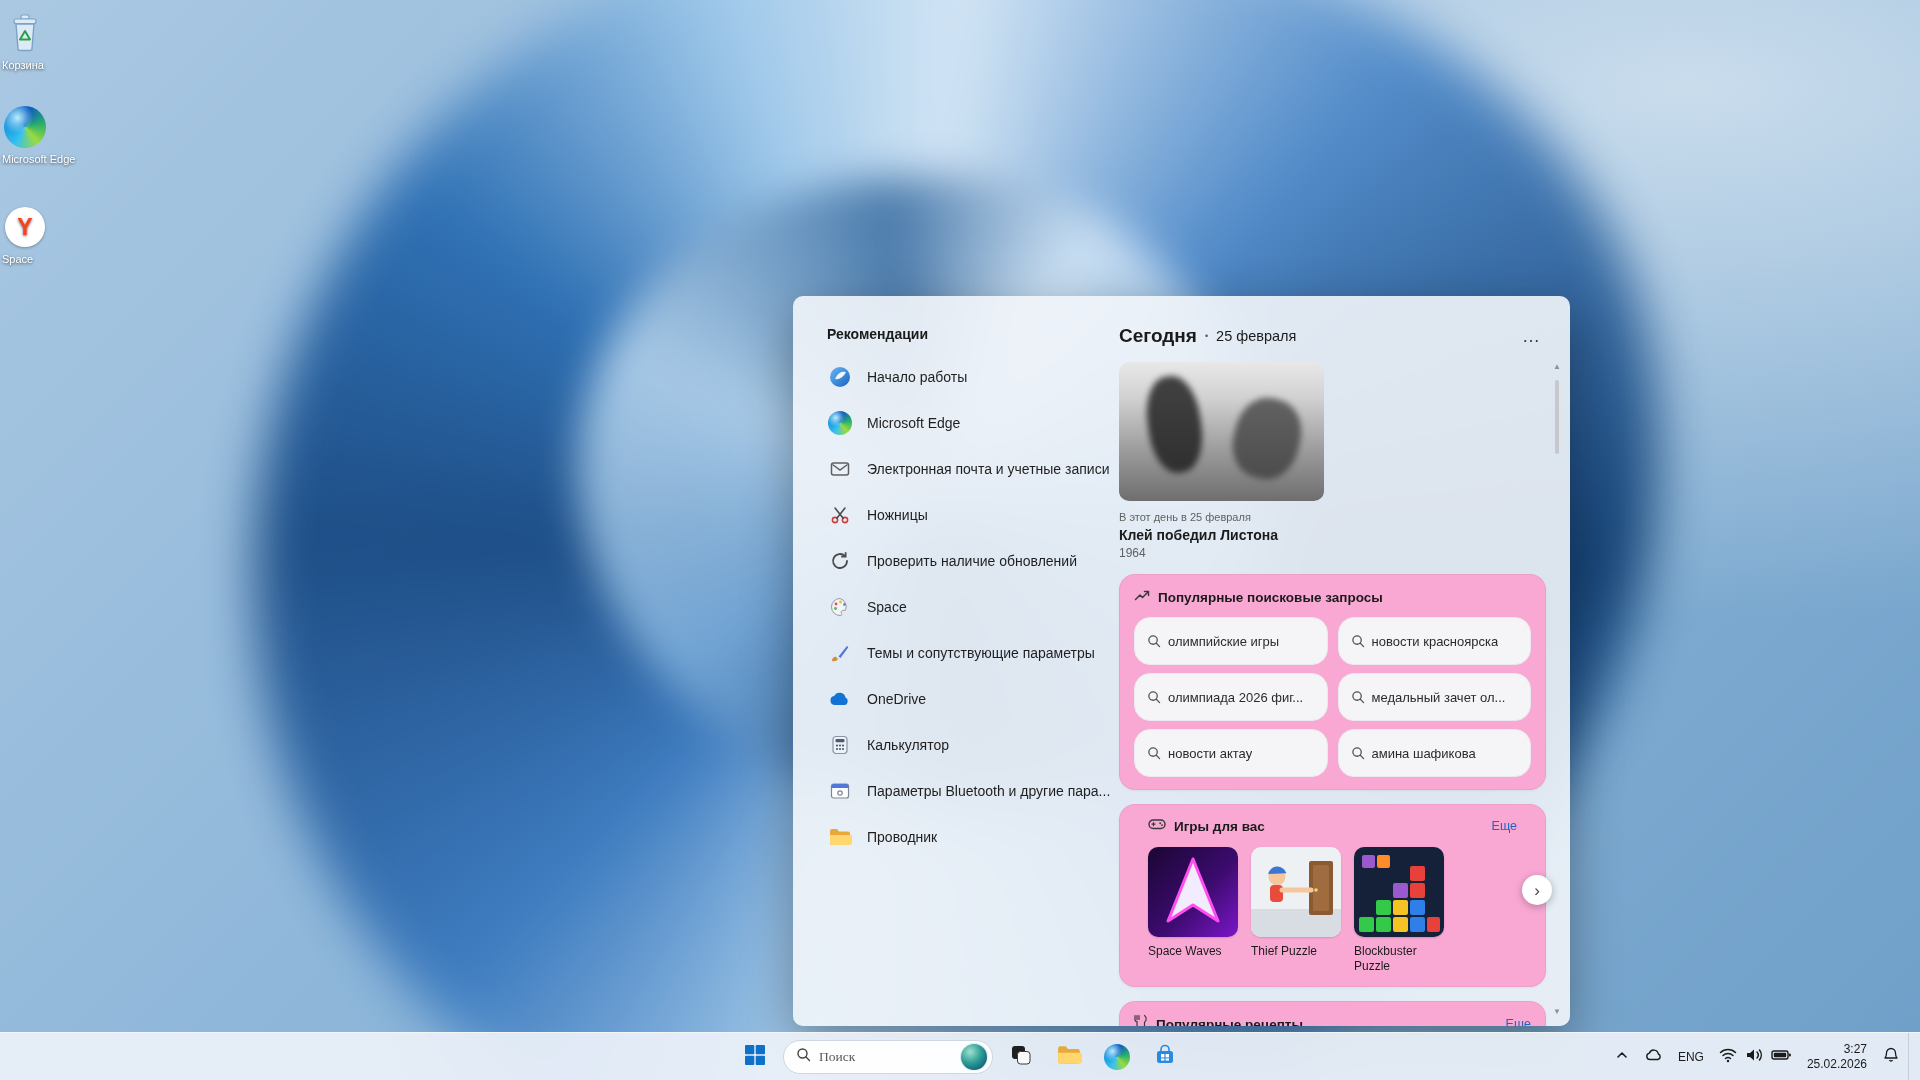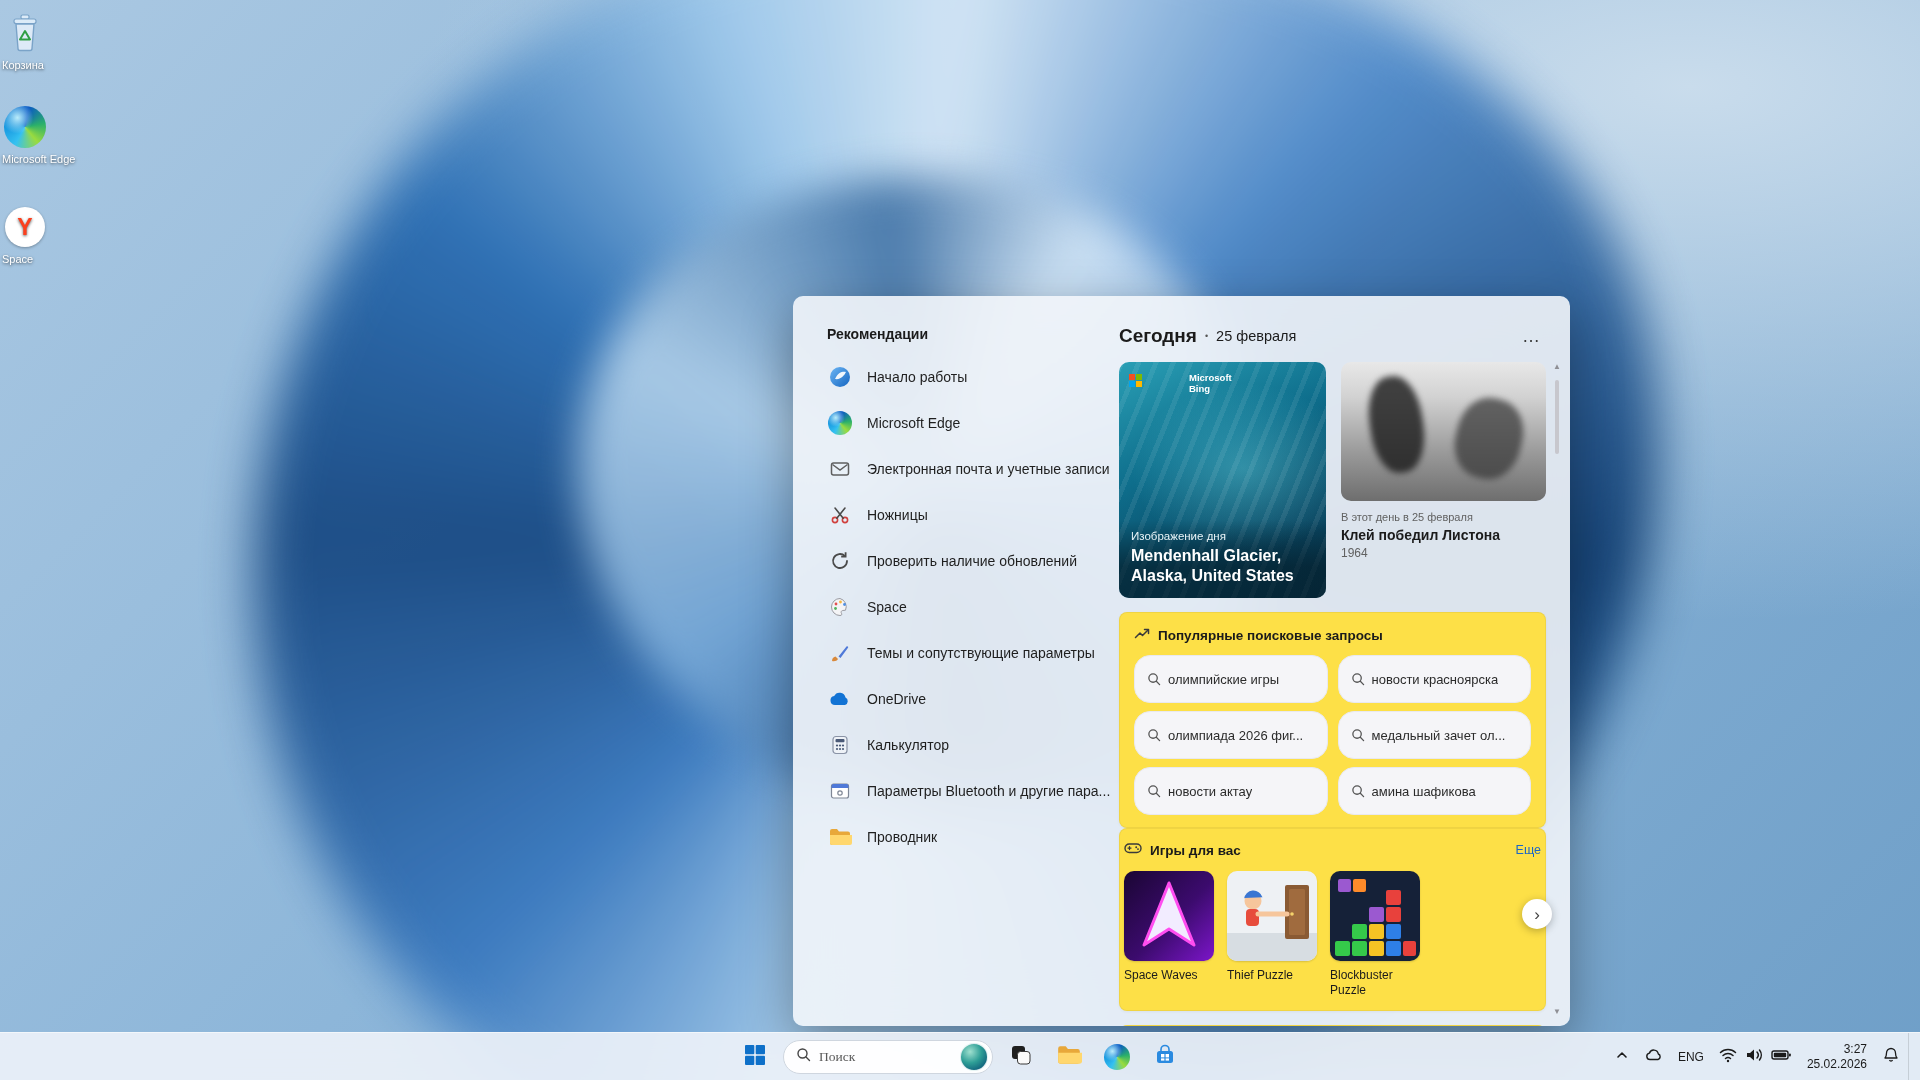--- a/index.html
+++ b/index.html
@@ -72,32 +72,32 @@
   .card-day{width:205px;cursor:pointer}
   .day-img{position:relative;height:139px;border-radius:10px;overflow:hidden;
     background:linear-gradient(180deg,#e8e8e8 0%,#d2d2d2 25%,#9a9a9a 65%,#6e6e6e 100%)}
   .fig{position:absolute;filter:blur(3px);border-radius:45%}
   .fig-a{left:14%;top:10%;width:26%;height:70%;background:rgba(25,25,25,.8);transform:rotate(-8deg)}
   .fig-b{right:12%;top:26%;width:32%;height:58%;background:rgba(55,55,55,.72);transform:rotate(14deg)}
   .day-kicker{margin-top:10px;font-size:11px;color:#616161}
   .day-title{margin-top:4px;font-size:14px;font-weight:700;color:#1b1b1b}
   .day-year{margin-top:3px;font-size:12px;color:#616161}
 
-  .wcard{background:#fde047;border:1px solid rgba(0,0,0,.05);border-radius:8px;box-shadow:0 1px 3px rgba(0,0,0,.05)}
+  .wcard{background:#f9a8d4;border:1px solid rgba(0,0,0,.05);border-radius:16px;box-shadow:0 1px 3px rgba(0,0,0,.05)}
   .trend-card{margin-top:14px;padding:12px 14px}
   .sec-head{display:flex;align-items:center;gap:8px}
   .sec-title{font-size:13.5px;font-weight:700;color:#1b1b1b}
   .sec-more{margin-left:auto;font-size:12.5px;color:#1a66c6;cursor:pointer}
   .chips{margin-top:10px;display:grid;grid-template-columns:1fr 1fr;gap:8px 10px}
   .chip{display:flex;align-items:center;gap:7px;height:48px;padding:0 12px;border-radius:16px;background:#f5f5f8;
     border:1px solid #e9e9ef;font-size:13px;color:#2b2b2b;cursor:pointer;white-space:nowrap;overflow:hidden}
   .chip svg{flex:0 0 auto}
   .chip span{overflow:hidden;text-overflow:ellipsis}
 
-  .games-card{padding:12px 4px;position:relative}
+  .games-card{margin-top:14px;padding:12px 28px;position:relative}
   .tiles{margin-top:12px;display:flex;gap:13px}
   .tile{width:90px;cursor:pointer}
   .tile-art{width:90px;height:90px;border-radius:10px;overflow:hidden;position:relative;box-shadow:0 1px 2px rgba(0,0,0,.15)}
   .tile-label{margin-top:7px;font-size:12px;color:#1b1b1b;line-height:1.25}
   .carousel-next{position:absolute;right:-7px;top:70px;width:30px;height:30px;border-radius:50%;background:#fff;
     box-shadow:0 2px 8px rgba(0,0,0,.28);display:flex;align-items:center;justify-content:center;
     font-size:17px;color:#444;cursor:pointer;line-height:1}
 
   .recipes-card{margin-top:14px;padding:12px 14px}
 
@@ -295,35 +295,20 @@
 
     <div class="feed-col">
       <div class="feed-head">
         <span class="fh-today">Сегодня</span>
         <span class="fh-dot">•</span>
         <span class="fh-date">25 февраля</span>
         <span class="fh-more">…</span>
       </div>
 
       <div class="cards">
-        <div class="card-bing">
-          <div class="bing-brand">
-            <span class="ms-logo">
-                <i></i>
-                <i></i>
-                <i></i>
-                <i></i>
-              </span>
-            <span>Microsoft Bing</span>
-          </div>
-          <div class="bing-caption">
-            <div class="bing-kicker">Изображение дня</div>
-            <div class="bing-title">Mendenhall Glacier, Alaska, United States</div>
-          </div>
-        </div>
 
         <div class="card-day">
           <div class="day-img">
             <span class="fig fig-a"></span>
             <span class="fig fig-b"></span>
           </div>
           <div class="day-kicker">В этот день в 25 февраля</div>
           <div class="day-title">Клей победил Листона</div>
           <div class="day-year">1964</div>
         </div>

